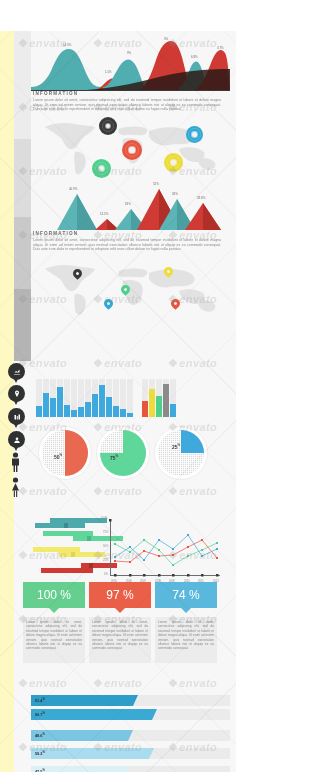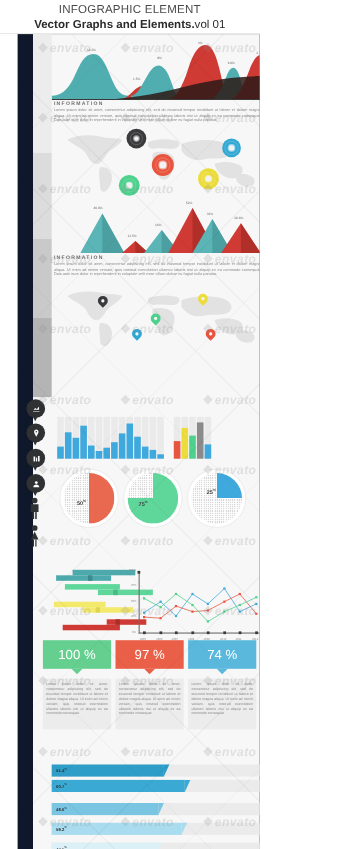--- a/index.html
+++ b/index.html
@@ -11,22 +11,22 @@
   .page { position:relative; width:236px; height:772px; background:#fff; }
 
   
   .header { height:31px; background:#fff; text-align:center; padding-top:3px;
             border-bottom:1px solid #e8e8e8; }
   .h-title { font-size:10.5px; color:#4a4a4a; letter-spacing:.2px; line-height:13px; }
   .h-sub { font-size:10.5px; color:#2b2b2b; font-weight:bold; line-height:13px; }
   .h-sub .vol { font-weight:normal; }
 
   
-  .canvas { position:absolute; top:31px; left:16px; width:236px; height:741px;
-            background:#0f172a; overflow:hidden; }
+  .canvas { position:absolute; top:31px; left:0; width:236px; height:741px;
+            background:#fef9c3; overflow:hidden; }
   .sheet { position:absolute; left:14px; top:0; width:222px; height:741px;
            background:#f7f7f7; }
 
   
   .strip { position:absolute; left:14px; top:0; width:17px; }
   .strip i { display:block; width:100%; }
 
   
   .lattice { position:absolute; inset:0; pointer-events:none;
      background-image:
@@ -119,24 +119,20 @@
      border-top:11px solid currentColor; border-right:5px solid transparent; }
   .hbar b { position:absolute; left:4px; top:3px; font-size:3.8px;
      color:#2d2d2d; font-weight:bold; }
   .hbar b sup { font-size:2.6px; }
 </style>
 </head>
 <body>
 
 <div class="page">
 
-  <div class="header">
-    <div class="h-title">INFOGRAPHIC ELEMENT</div>
-    <div class="h-sub"><span>Vector Graphs and Elements.</span><span class="vol">vol 01</span></div>
-  </div>
 
   <div class="canvas">
     <div class="sheet"></div>
 
     <div class="strip" style="top:0;height:330px;">
       <i style="height:108px;background:#ececec;"></i>
       <i style="height:78px;background:#dcdcdc;"></i>
       <i style="height:72px;background:#c9c9c9;"></i>
       <i style="height:72px;background:#b4b4b4;"></i>
     </div>

